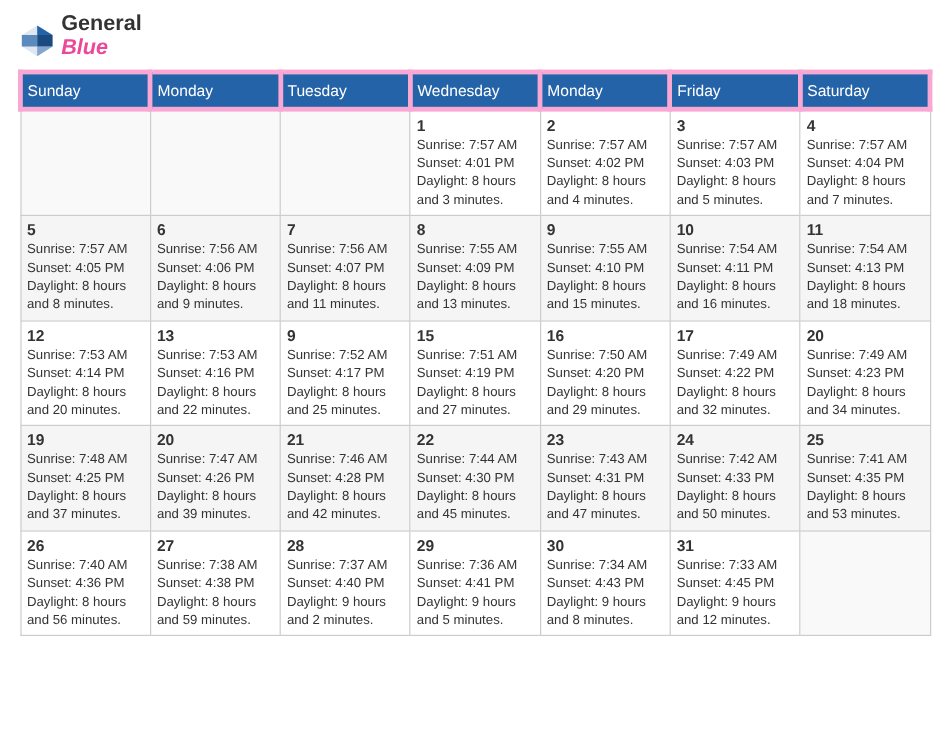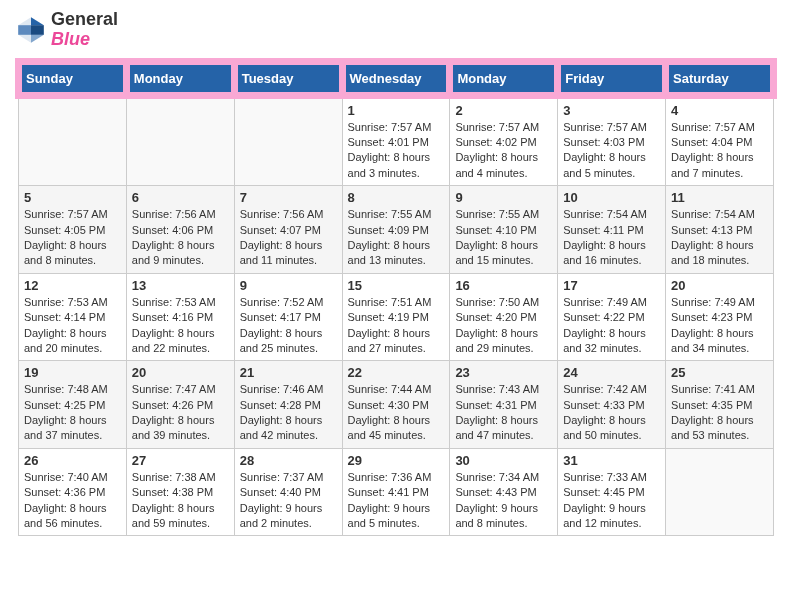--- a/index.html
+++ b/index.html
@@ -11,21 +11,21 @@
       padding: 10px 15px;
     }
     .header {
       display: flex;
       justify-content: space-between;
       align-items: flex-start;
       margin-bottom: 8px;
     }
     .logo {
       display: flex;
-      align-items: center;
+      align-items: flex-end;
       gap: 4px;
     }
     .logo-text {
       display: flex;
       flex-direction: column;
       line-height: 1.1;
     }
     .logo-general {
       font-size: 18px;
       font-weight: bold;
@@ -55,24 +55,24 @@
     }
     table {
       width: 100%;
       border-collapse: collapse;
       border: 1px solid #ccc;
     }
     th {
       background-color: #2563a8;
       color: #fff;
       font-size: 13px;
-      font-weight: bold;
+      font-weight: normal;
       padding: 6px 4px;
       text-align: left;
-      border: 7px solid #f9a8d4;
+      border: 4px solid #f9a8d4;
     }
     td {
       vertical-align: top;
       border: 1px solid #ccc;
       padding: 4px 5px;
       width: calc(100% / 7);
       min-height: 80px;
       font-size: 11px;
       color: #333;
       background: #fff;

